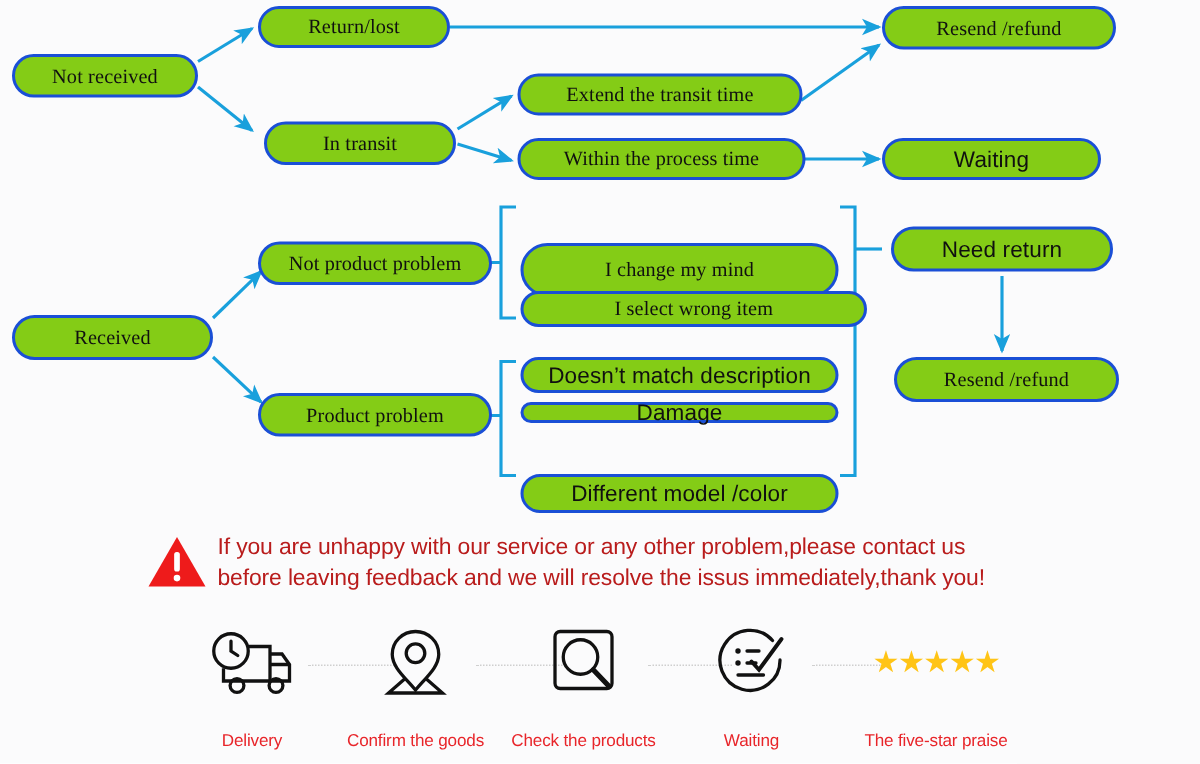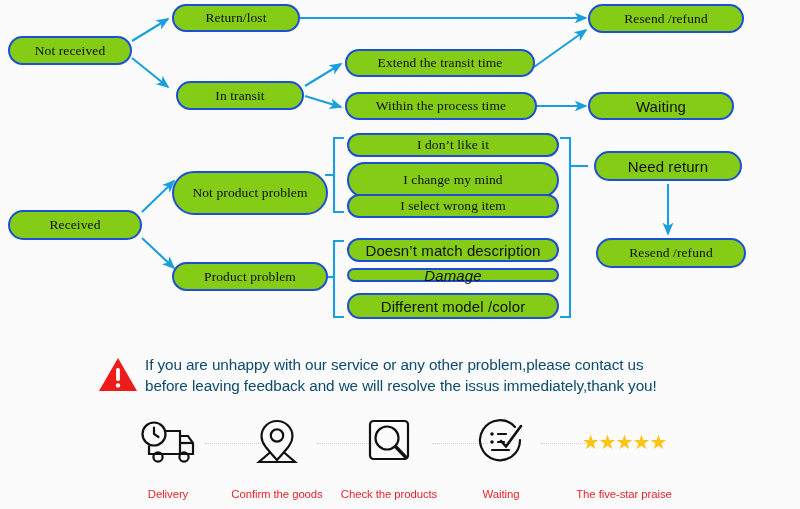--- a/index.html
+++ b/index.html
@@ -64,21 +64,21 @@
     flex: 0 0 42px;
     display: flex;
     align-items: center;
     justify-content: center;
   }
   #notice-text {
     margin-left: 6px;
     font-family: "Liberation Sans", sans-serif;
     font-size: 15.3px;
     line-height: 21px;
-    color: #0c4a6e;
+    color: #b91c1c;
     letter-spacing: -.1px;
   }
 
   
   #steps {
     position: absolute;
     left: 0; top: 415px;
     width: 800px; height: 94px;
   }
   .step {
@@ -158,33 +158,32 @@
 
         <path d="M668,184 L668,234" marker-end="url(#ah)"></path>
       </g>
     </svg>
 
     <div class="node" style="left:8px;  top:36px;  width:124px; height:29px;">Not  received</div>
     <div class="node" style="left:8px;  top:210px; width:134px; height:30px;">Received</div>
 
     <div class="node" style="left:172px;top:4px;   width:128px; height:28px;">Return/lost</div>
     <div class="node" style="left:176px;top:81px;  width:128px; height:29px;">In transit</div>
-    <div class="node" style="left:172px;top:171px; width:156px; height:44px;">Not product problem</div>
+    <div class="node" style="left:172px;top:161px; width:156px; height:29px;">Not product problem</div>
     <div class="node" style="left:172px;top:262px; width:156px; height:29px;">Product problem</div>
 
     <div class="node" style="left:345px;top:49px;  width:190px; height:28px;">Extend  the transit time</div>
     <div class="node" style="left:345px;top:92px;  width:192px; height:28px;text-align:right;">Within  the process time</div>
 
-    <div class="node" style="left:347px;top:133px; width:212px; height:24px;">I don’t like it</div>
     <div class="node" style="left:347px;top:162px; width:212px; height:36px;text-align:right;">I change my mind</div>
-    <div class="node" style="left:347px;top:194px; width:212px; height:24px;">I select  wrong item</div>
+    <div class="node" style="left:347px;top:194px; width:231px; height:24px;">I select  wrong item</div>
 
     <div class="node sans" style="left:347px;top:238px; width:212px; height:24px;">Doesn’t match description</div>
-    <div class="node sans" style="left:347px;top:268px; width:212px; height:14px;font-style:italic;">Damage</div>
-    <div class="node sans" style="left:347px;top:293px; width:212px; height:26px;">Different  model /color</div>
+    <div class="node sans" style="left:347px;top:268px; width:212px; height:14px;">Damage</div>
+    <div class="node sans" style="left:347px;top:316px; width:212px; height:26px;">Different  model /color</div>
 
     <div class="node" style="left:588px;top:4px;   width:156px; height:29px;">Resend /refund</div>
     <div class="node sans" style="left:588px;top:92px;  width:146px; height:28px;">Waiting</div>
     <div class="node sans" style="left:594px;top:151px; width:148px; height:30px;">Need return</div>
     <div class="node" style="left:596px;top:238px; width:150px; height:30px;">Resend /refund</div>
   </div>
 
   <div id="notice">
     <div id="notice-icon">
       <svg width="40" height="36" viewBox="0 0 40 36">

